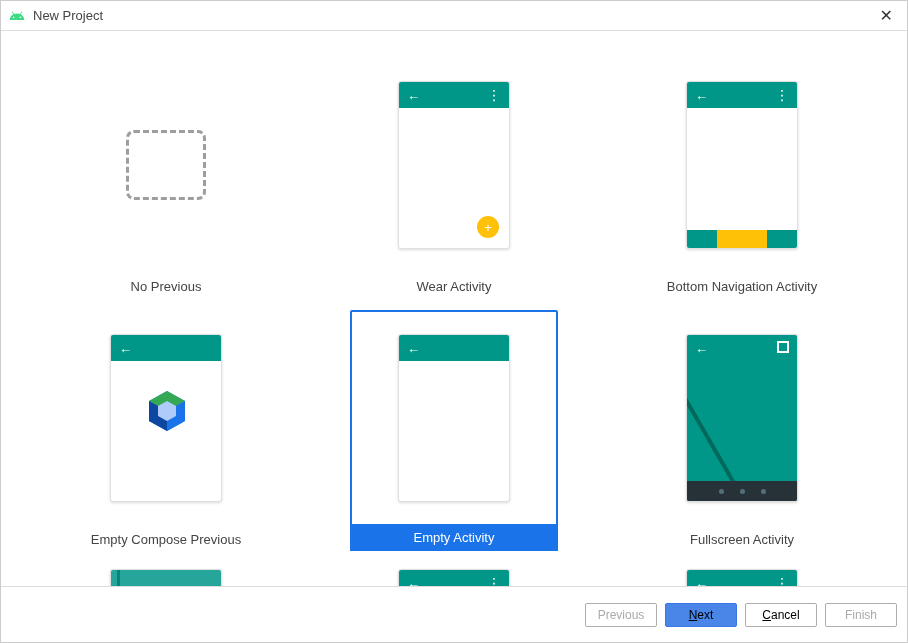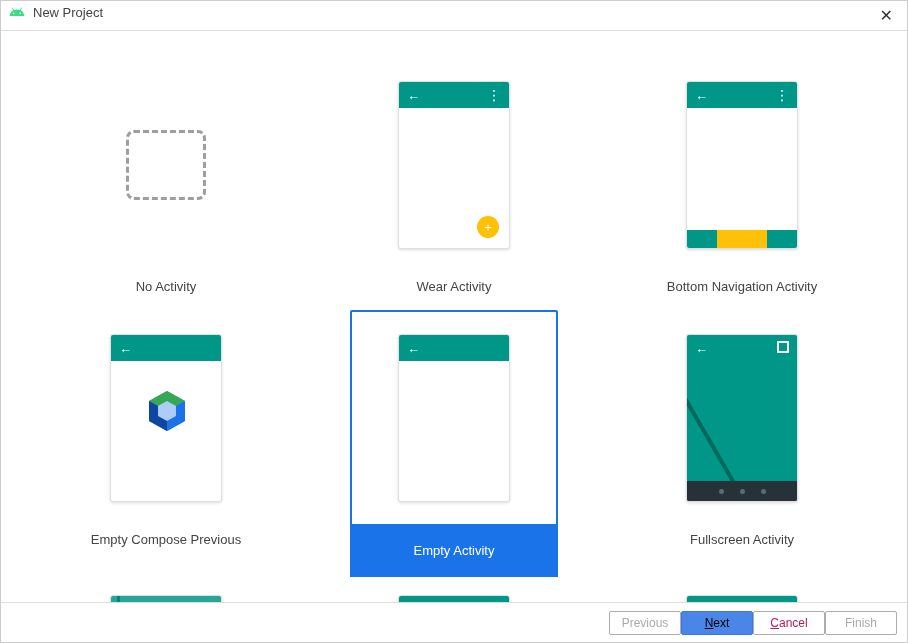--- a/index.html
+++ b/index.html
@@ -10,22 +10,22 @@
     width: 908px;
     height: 643px;
     overflow: hidden;
     display: flex;
     flex-direction: column;
     border: 1px solid #ccc;
   }
   .titlebar {
     height: 30px;
     display: flex;
-    align-items: flex-end;
-    padding: 10px 8px;
+    align-items: center;
+    padding: 1px 8px;
     border-bottom: 1px solid #ddd;
     font-size: 13px;
     color: #444;
     position: relative;
   }
   .titlebar .icon {
     width: 16px; height: 16px; margin-right: 8px;
   }
   .titlebar .close {
     position: absolute; right: 14px; top: 5px;
@@ -118,21 +118,21 @@
     font-size: 13px;
     color: #444;
     padding: 6px 4px 0;
     text-align: center;
     width: 208px;
   }
   .tile.selected .caption {
     background: #1a73e8;
     color: #fff;
     margin-top: -2px;
-    padding: 19px 0;
+    padding: 6px 0;
   }
   
   .dashed-box {
     width: 80px; height: 70px;
     border: 3px dashed #9e9e9e;
     border-radius: 8px;
   }
   .no-activity-preview {
     width: 112px; height: 168px;
     display: flex; align-items:center; justify-content:center;
@@ -166,34 +166,35 @@
   
   .preview.interstitial{background:#26a69a;}
   
   .preview.map{}
   .map-body{position:absolute;top:26px;left:0;right:0;bottom:0;background:#f5f5dc;overflow:hidden;}
   .map-road1{position:absolute;width:200px;height:16px;background:#fff;top:10px;left:-30px;transform:rotate(50deg);}
   
   .scroll-top{position:absolute;top:26px;left:0;right:0;height:18px;background:#00897b;}
   
   .footer {
-    height: 40px;
+    height: 56px;
     border-top: 1px solid #ddd;
     display: flex;
     justify-content: flex-end;
     align-items: center;
     padding: 0 10px;
+    gap: 8px;
   }
   .btn {
     min-width: 72px;
     height: 24px;
     border: 1px solid #adadad;
     background: #fff;
     font-size: 12px;
-    color: #be185d;
+    color: #000000;
     border-radius: 2px;
     cursor: pointer;
     padding: 0 10px;
   }
   .btn.disabled {color:#aaa;cursor:default;}
   .btn.primary {background:#4a86e8;border-color:#3b78e7;color:#000000;}
   .mnemonic {text-decoration: underline;}
 </style>
 </head>
 <body>
@@ -210,21 +211,21 @@
 
   <div class="content">
     <div class="grid">
 
       <div class="tile">
         <div class="preview-wrap">
             <div class="no-activity-preview">
               <div class="dashed-box"></div>
             </div>
           </div>
-        <div class="caption">No Activity</div>
+        <div class="caption">No Previous</div>
       </div>
 
       <div class="tile">
         <div class="preview-wrap">
             <div class="preview">
           <div class="appbar">
                 <span class="arrow-left"></span>
                 <span class="dots"></span>
               </div>
           <div class="fab">+</div>

